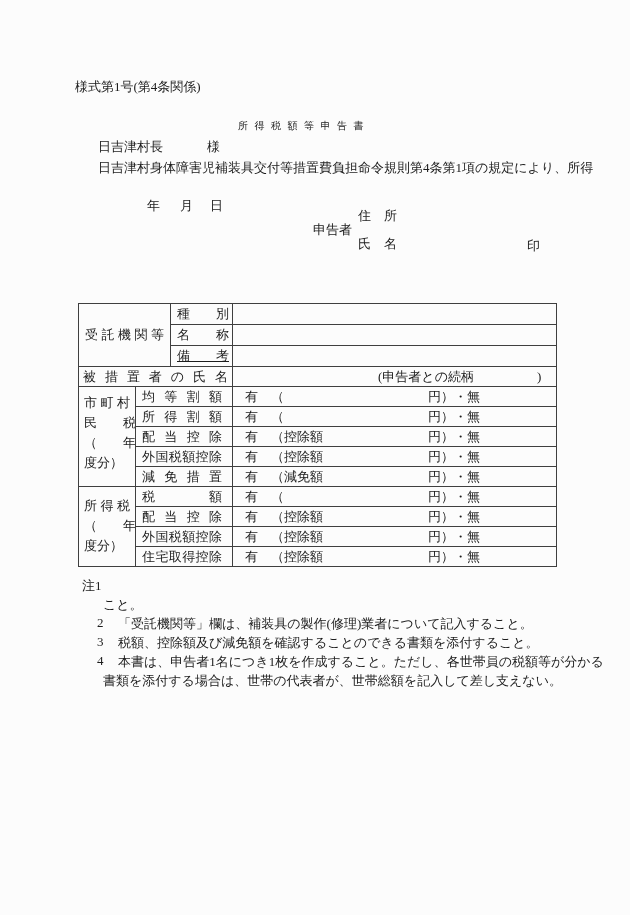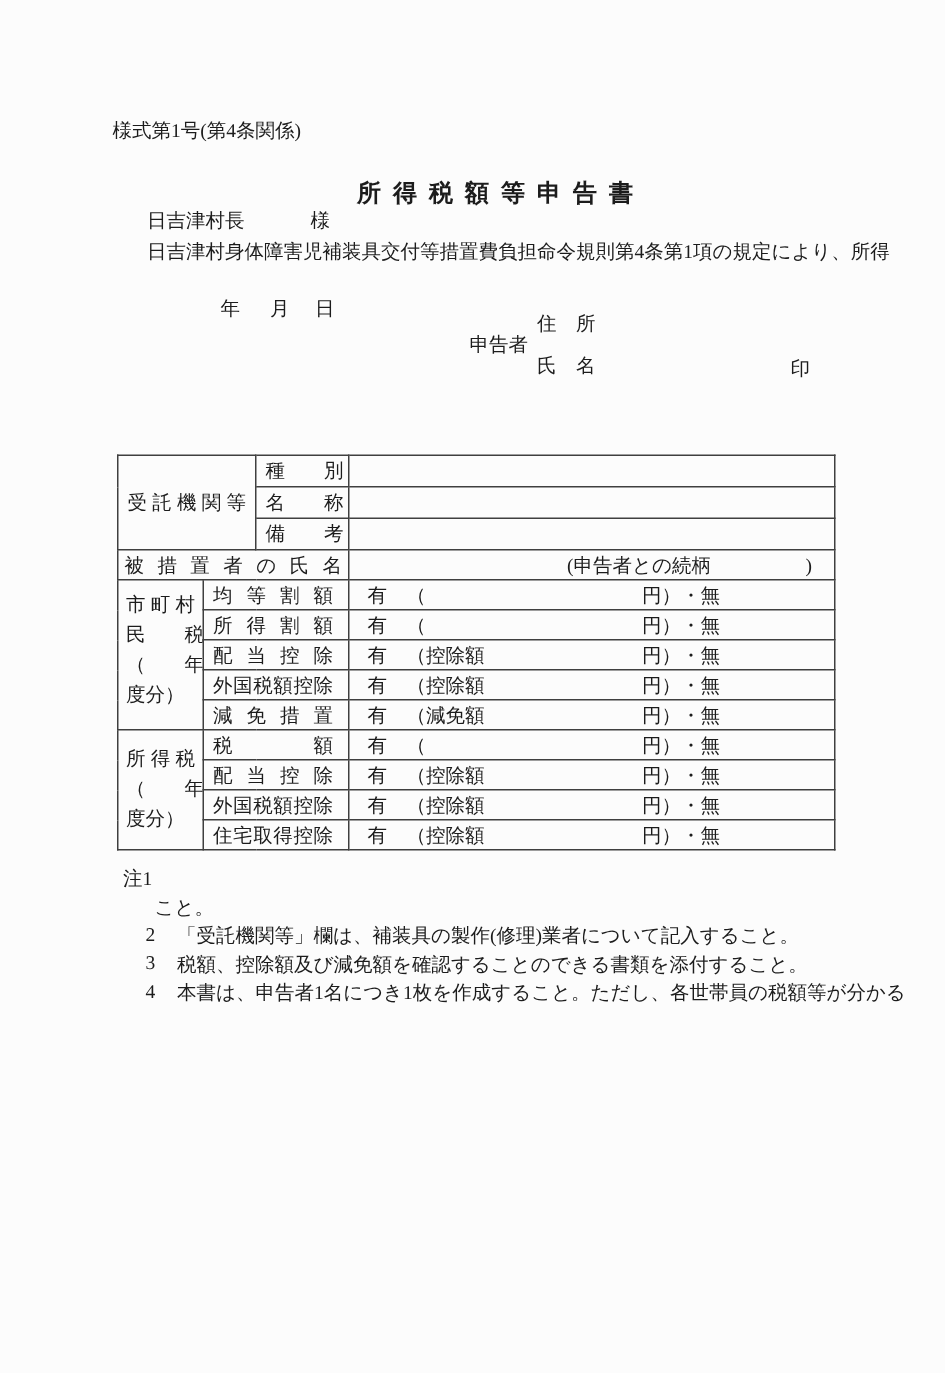--- a/index.html
+++ b/index.html
@@ -3,21 +3,21 @@
 <meta charset="utf-8">
 <style>
   html,body { margin:0; padding:0; background:#e8e8e8; }
   .page {
     position:relative; width:630px; height:915px; margin:0 auto;
     background:#fcfcfc; color:#1c1c1c;
     font-family:"Liberation Serif","DejaVu Serif",serif;
     font-size:13px; overflow:hidden;
   }
   .abs { position:absolute; white-space:nowrap; }
-  .title { font-size:16px; letter-spacing:2px;font-weight:bold; }
+  .title { font-size:10px; letter-spacing:2px; }
 
   table { border-collapse:collapse; table-layout:fixed; }
   td {
     border:1px solid #3f3f3f; padding:0; font-size:13px;
     vertical-align:middle; overflow:hidden; position:relative;
   }
   .jlabel {
     text-align:justify; text-align-last:justify;
     -moz-text-align-last:justify; padding:0 6px;
   }
@@ -71,21 +71,21 @@
     <tbody>
         <tr style="height:21px;">
       <td colspan="2" rowspan="3" class="jlabel">受 託 機 関 等</td>
       <td class="jlabel">種　　別</td>
       <td></td>
     </tr>
     <tr style="height:21px;">
       <td class="jlabel">名　　称</td>
       <td></td>
     </tr>
-    <tr style="height:21px;">
+    <tr style="height:21px;text-decoration:underline;">
       <td class="jlabel">備　　考</td>
       <td></td>
     </tr>
 
     <tr style="height:20px;">
       <td colspan="3" class="jlabel subjlabel">被 措 置 者 の 氏 名</td>
       <td>
         <span class="rel-open">(申告者との続柄</span>
         <span class="rel-close">)</span>
       </td>
@@ -173,14 +173,15 @@
   <div class="abs" style="left:103px; top:596px;">こと。</div>
 
   <div class="abs" style="left:97px;  top:615px;">2</div>
   <div class="abs" style="left:118px; top:615px;">「受託機関等」欄は、補装具の製作(修理)業者について記入すること。</div>
 
   <div class="abs" style="left:97px;  top:634px;">3</div>
   <div class="abs" style="left:118px; top:634px;">税額、控除額及び減免額を確認することのできる書類を添付すること。</div>
 
   <div class="abs" style="left:97px;  top:653px;">4</div>
   <div class="abs" style="left:118px; top:653px;">本書は、申告者1名につき1枚を作成すること。ただし、各世帯員の税額等が分かる</div>
+  <div class="abs" style="left:103px; top:672px;">書類を添付する場合は、世帯の代表者が、世帯総額を記入して差し支えない。</div>
 
 </div>
 
 </body></html>

